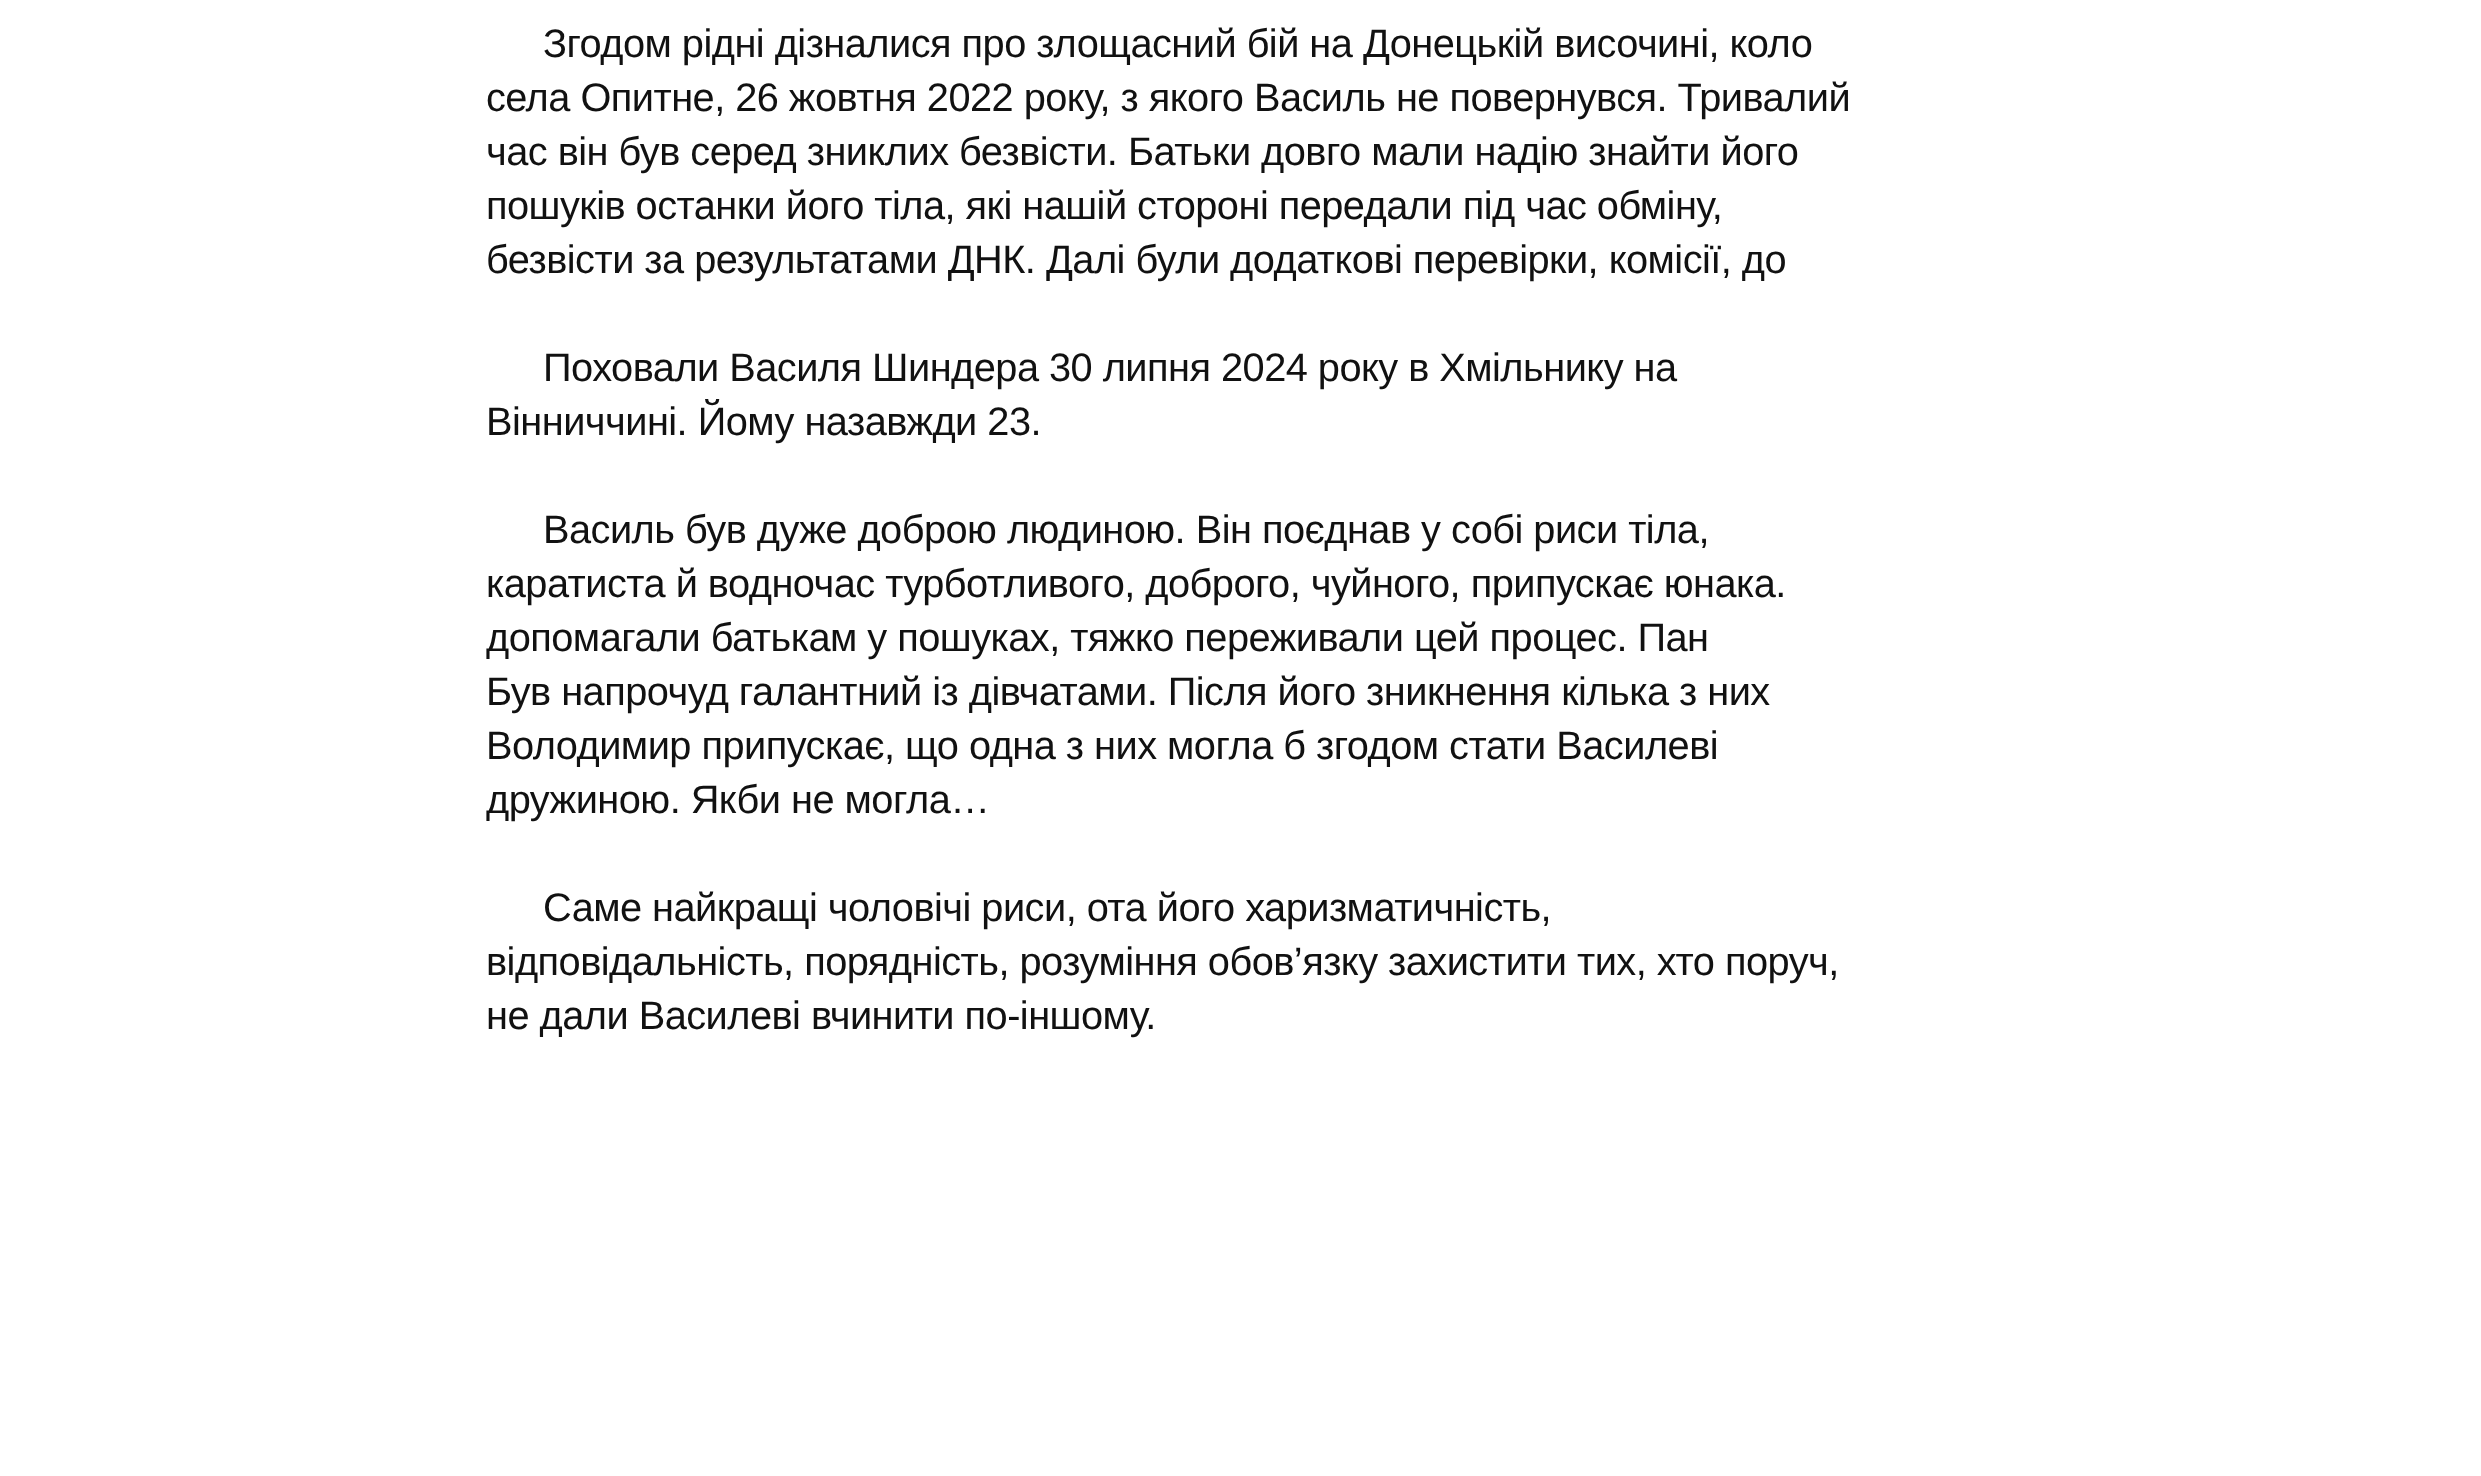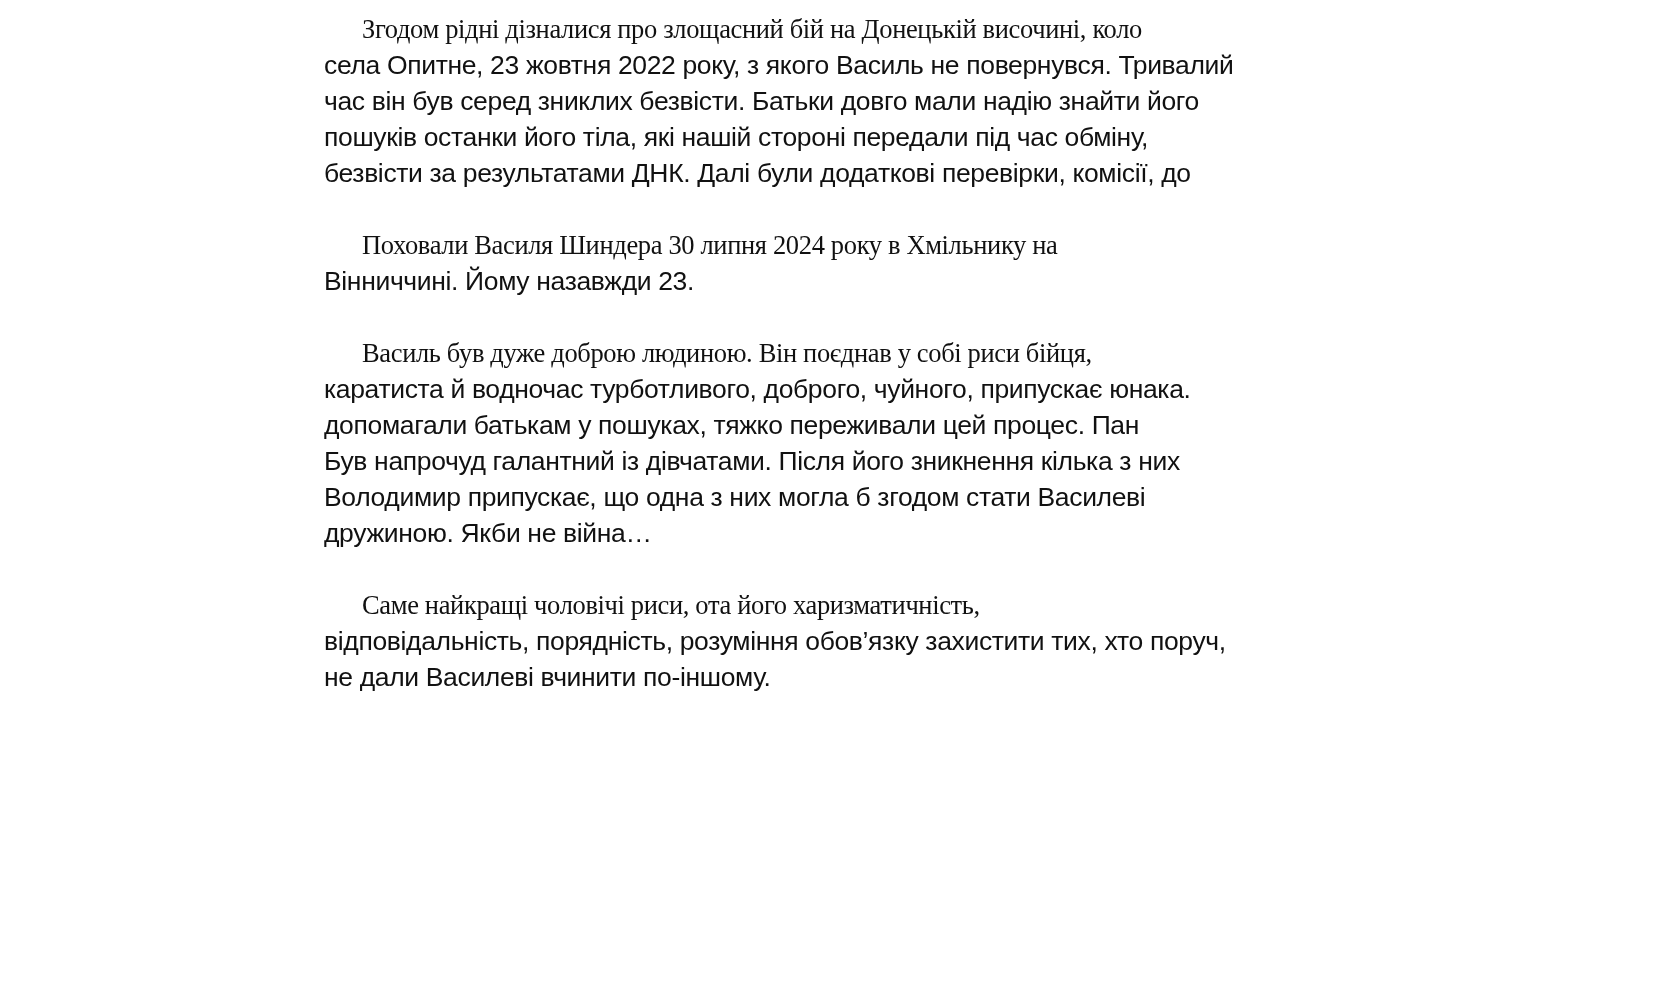--- a/index.html
+++ b/index.html
@@ -27,48 +27,47 @@
     .para {
       margin: 0 0 36px 0;
     }
     .para:last-child { margin-bottom: 16px; }
     .line {
       display: block;
       white-space: nowrap;
     }
     .line.first {
       text-indent: 38px;
-      font-family: Liberation Serif, serif;
     }
   </style>
 </head>
 <body>
 
 <div class="page">
 
   <p class="para">
     <span class="line first">Згодом рідні дізналися про злощасний бій на Донецькій височині, коло</span>
-    <span class="line">села Опитне, 23 жовтня 2022 року, з якого Василь не повернувся. Тривалий</span>
+    <span class="line">села Опитне, 26 жовтня 2022 року, з якого Василь не повернувся. Тривалий</span>
     <span class="line">час він був серед зниклих безвісти. Батьки довго мали надію знайти його</span>
     <span class="line">пошуків останки його тіла, які нашій стороні передали під час обміну,</span>
     <span class="line">безвісти за результатами ДНК. Далі були додаткові перевірки, комісії, до</span>
   </p>
 
   <p class="para">
     <span class="line first">Поховали Василя Шиндера 30 липня 2024 року в Хмільнику на</span>
     <span class="line">Вінниччині. Йому назавжди 23.</span>
   </p>
 
   <p class="para">
-    <span class="line first">Василь був дуже доброю людиною. Він поєднав у собі риси бійця,</span>
+    <span class="line first">Василь був дуже доброю людиною. Він поєднав у собі риси тіла,</span>
     <span class="line">каратиста й водночас турботливого, доброго, чуйного, припускає юнака.</span>
     <span class="line">допомагали батькам у пошуках, тяжко переживали цей процес. Пан</span>
     <span class="line">Був напрочуд галантний із дівчатами. Після його зникнення кілька з них</span>
     <span class="line">Володимир припускає, що одна з них могла б згодом стати Василеві</span>
-    <span class="line">дружиною. Якби не війна…</span>
+    <span class="line">дружиною. Якби не могла…</span>
   </p>
 
   <p class="para">
     <span class="line first">Саме найкращі чоловічі риси, ота його харизматичність,</span>
     <span class="line">відповідальність, порядність, розуміння обов’язку захистити тих, хто поруч,</span>
     <span class="line">не дали Василеві вчинити по-іншому.</span>
   </p>
 
 </div>
 

